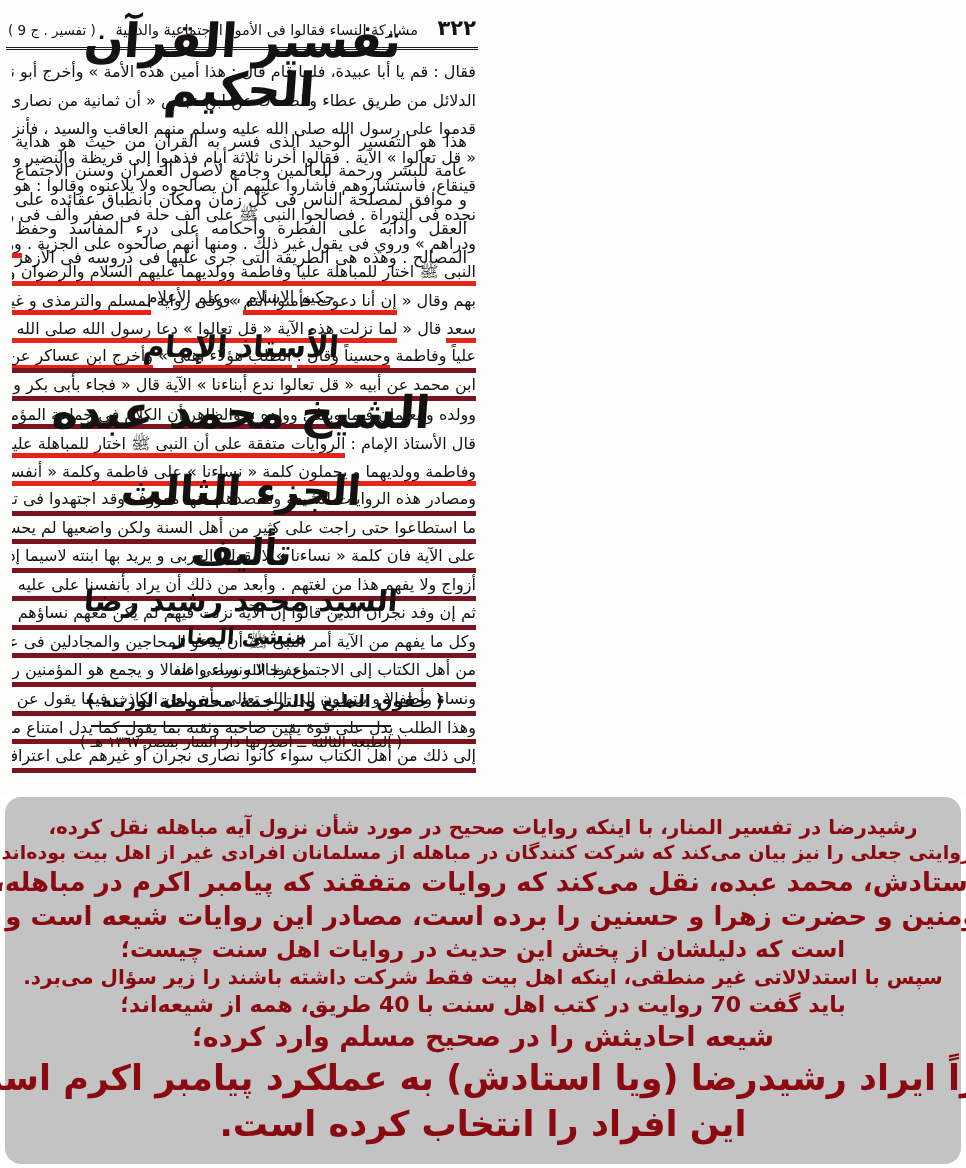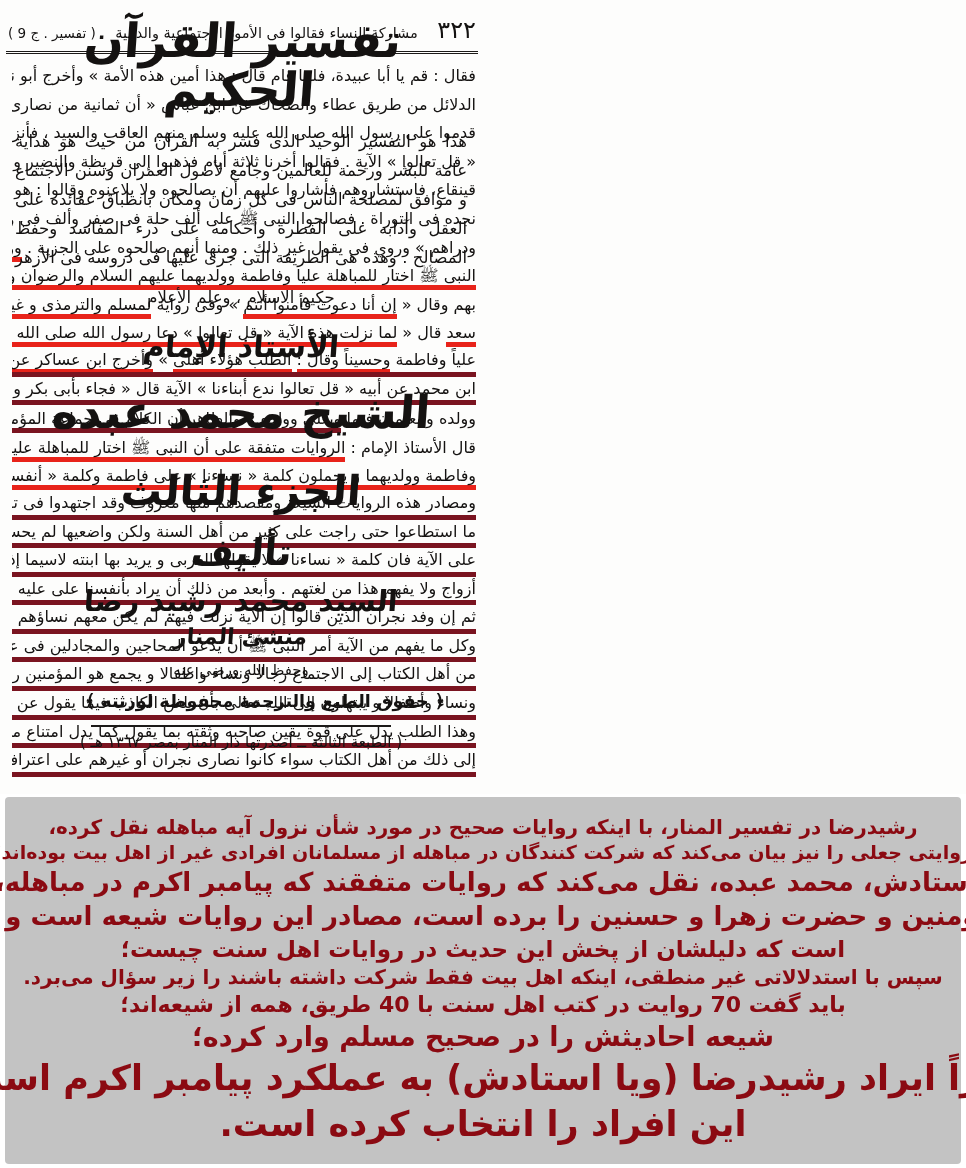--- a/index.html
+++ b/index.html
@@ -4,21 +4,21 @@
 <style>
   html,body{margin:0;padding:0;background:#ffffff;}
   #stage{position:relative;width:966px;height:1168px;background:#ffffff;overflow:hidden;
          font-family:"DejaVu Sans",sans-serif;}
   
   #scan{position:absolute;top:0;left:0;width:966px;height:794px;background:#fdfdfc;color:#141211;}
   
   #left-page{position:absolute;top:10px;right:488px;left:6px;direction:rtl;}
   .pg-header{display:flex;align-items:baseline;gap:10px;justify-content:space-between;
              padding:6px 2px 7px 2px;border-bottom:3px double #1c1a18;}
-  .pg-num{font-size:24px;font-weight:normal;}
+  .pg-num{font-size:21px;font-weight:bold;}
   .pg-title{font-size:14.5px;white-space:nowrap;}
   .pg-ed{font-size:13.5px;white-space:nowrap;}
   #arabic-lines{padding:8px 2px 0 6px;}
   .ar-line{font-size:16px;line-height:28.6px;white-space:nowrap;letter-spacing:0;
            text-align:justify;text-align-last:justify;width:100%;overflow:hidden;}
   .ar-line.lu-maroon{border-bottom:5px solid #7a1420;line-height:23.6px;}
   .ar-line span{display:inline;}
   .u-red{border-bottom:5px solid #e8231a;padding-bottom:0px;}
   .u-maroon{border-bottom:5px solid #7a1420;padding-bottom:0px;}
   
@@ -36,21 +36,21 @@
   #rp-note{font-size:14.5px;margin-top:26px;}
   #rp-talif{font-size:37px;margin-top:16px;}
   #rp-author{font-size:29px;margin-top:10px;}
   #rp-monshi{font-size:22px;font-weight:bold;margin-top:6px;}
   #rp-rahma{font-size:15px;margin-top:12px;}
   #rp-rights{font-size:17.5px;font-weight:bold;margin-top:12px;margin-left:48px;}
   #rp-rule{width:300px;border-top:2px solid #1c1a18;margin-top:14px;}
   #rp-imprint{font-size:15px;margin-top:6px;}
   
   #persian-box{position:absolute;left:5px;right:5px;top:797px;bottom:4px;background:#c3c3c3;
-               border-radius:4px;direction:rtl;display:flex;flex-direction:column;
+               border-radius:16px;direction:rtl;display:flex;flex-direction:column;
                justify-content:center;align-items:center;padding:10px 8px;box-sizing:border-box;}
   .fa-line{font-weight:bold;color:#8b0a12;text-align:center;line-height:1.32;white-space:nowrap;}
 </style>
 </head>
 <body>
 
 <div id="stage">
 
   <div id="scan">
 

